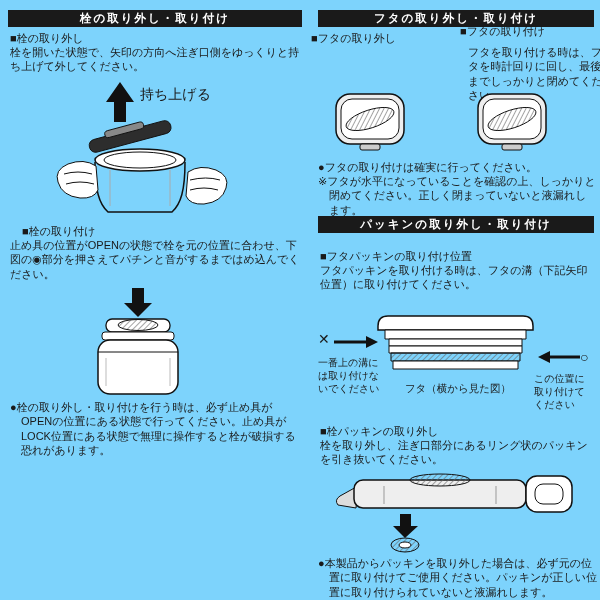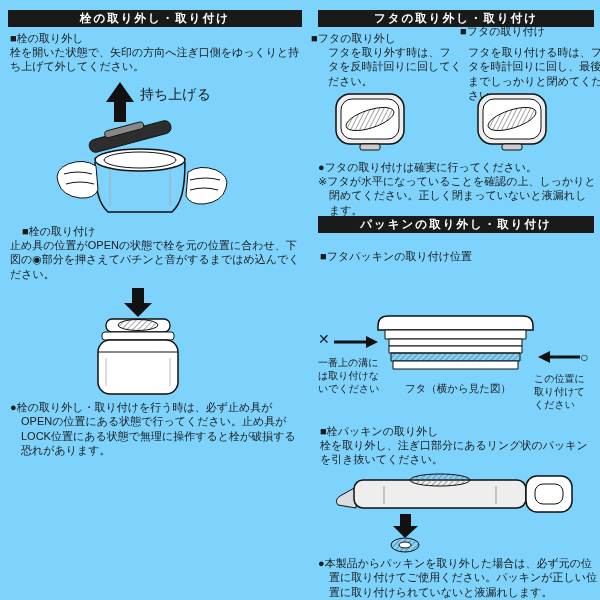--- a/index.html
+++ b/index.html
@@ -89,21 +89,20 @@
       <line x1="30" y1="66" x2="110" y2="66" stroke="#111"></line>
       <path d="M38 72 L38 100 M102 72 L102 100" stroke="#bbb"></path>
     </svg>
   </div>
 
   <div class="body-text hang" style="left:10px; top:400px; width:292px;">●栓の取り外し・取り付けを行う時は、必ず止め具がOPENの位置にある状態で行ってください。止め具がLOCK位置にある状態で無理に操作すると栓が破損する恐れがあります。</div>
 
   <div class="hbar" style="left:318px; top:10px; width:276px;font-family:Liberation Serif, serif;">フタの取り外し・取り付け</div>
 
   <div class="sec-title" style="left:311px; top:31px;text-align:right;">■フタの取り外し</div>
-  <div class="body-text indent" style="left:320px; top:45px; width:142px;">フタを取り外す時は、フタを反時計回りに回してください。</div>
 
   <div class="sec-title" style="left:460px; top:24px;">■フタの取り付け</div>
   <div class="body-text indent" style="left:460px; top:45px; width:144px;">フタを取り付ける時は、フタを時計回りに回し、最後までしっかりと閉めてください。</div>
 
   <div class="fig" style="left:330px; top:90px; width:80px; height:62px;">
     <svg width="80" height="62" viewBox="0 0 80 62">
       <defs>
         <pattern id="h3" width="4" height="4" patternTransform="rotate(45)" patternUnits="userSpaceOnUse">
           <line x1="0" y1="0" x2="0" y2="4" stroke="#666" stroke-width="1.2"></line>
         </pattern>
@@ -128,20 +127,21 @@
       <rect x="30" y="54" width="20" height="6" rx="2" fill="#ccc" stroke="#111"></rect>
     </svg>
   </div>
 
   <div class="body-text hang" style="left:318px; top:174px; width:278px;">※フタが水平になっていることを確認の上、しっかりと閉めてください。正しく閉まっていないと液漏れします。</div>
   <div class="body-text" style="left:318px; top:160px; width:278px;">●フタの取り付けは確実に行ってください。</div>
 
   <div class="hbar" style="left:318px; top:216px; width:276px;">パッキンの取り外し・取り付け</div>
 
   <div class="sec-title" style="left:320px; top:249px;">■フタパッキンの取り付け位置</div>
+  <div class="body-text" style="left:320px; top:263px; width:278px;">フタパッキンを取り付ける時は、フタの溝（下記矢印位置）に取り付けてください。</div>
 
   <div class="fig" style="left:318px; top:294px; width:276px; height:126px;">
     <svg width="276" height="88" viewBox="0 0 276 88" style="position:absolute; left:0; top:12px;">
       <defs>
         <pattern id="h5" width="4" height="4" patternTransform="rotate(45)" patternUnits="userSpaceOnUse">
           <line x1="0" y1="0" x2="0" y2="4" stroke="#666" stroke-width="1.2"></line>
         </pattern>
       </defs>
 
       <path d="M60 20 Q60 10 70 10 L205 10 Q215 10 215 20 L215 24 L60 24 Z" fill="#fff" stroke="#111" stroke-width="1.5"></path>

